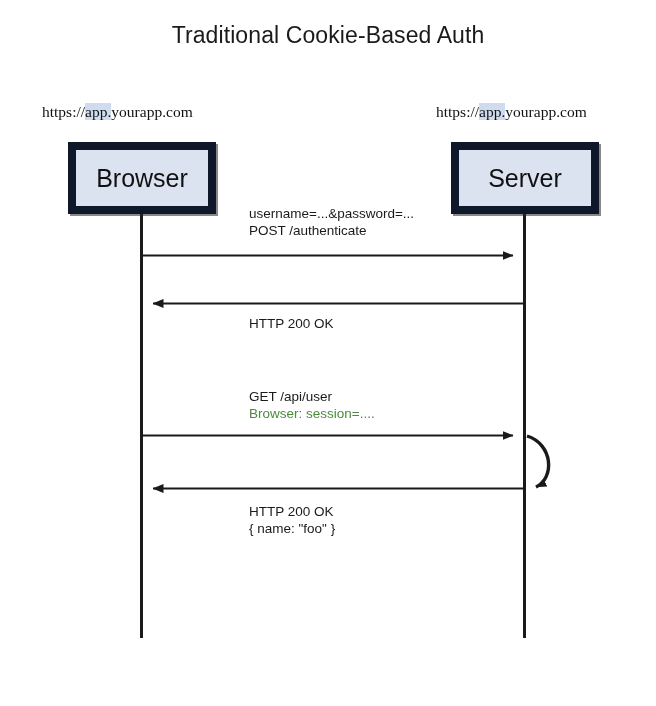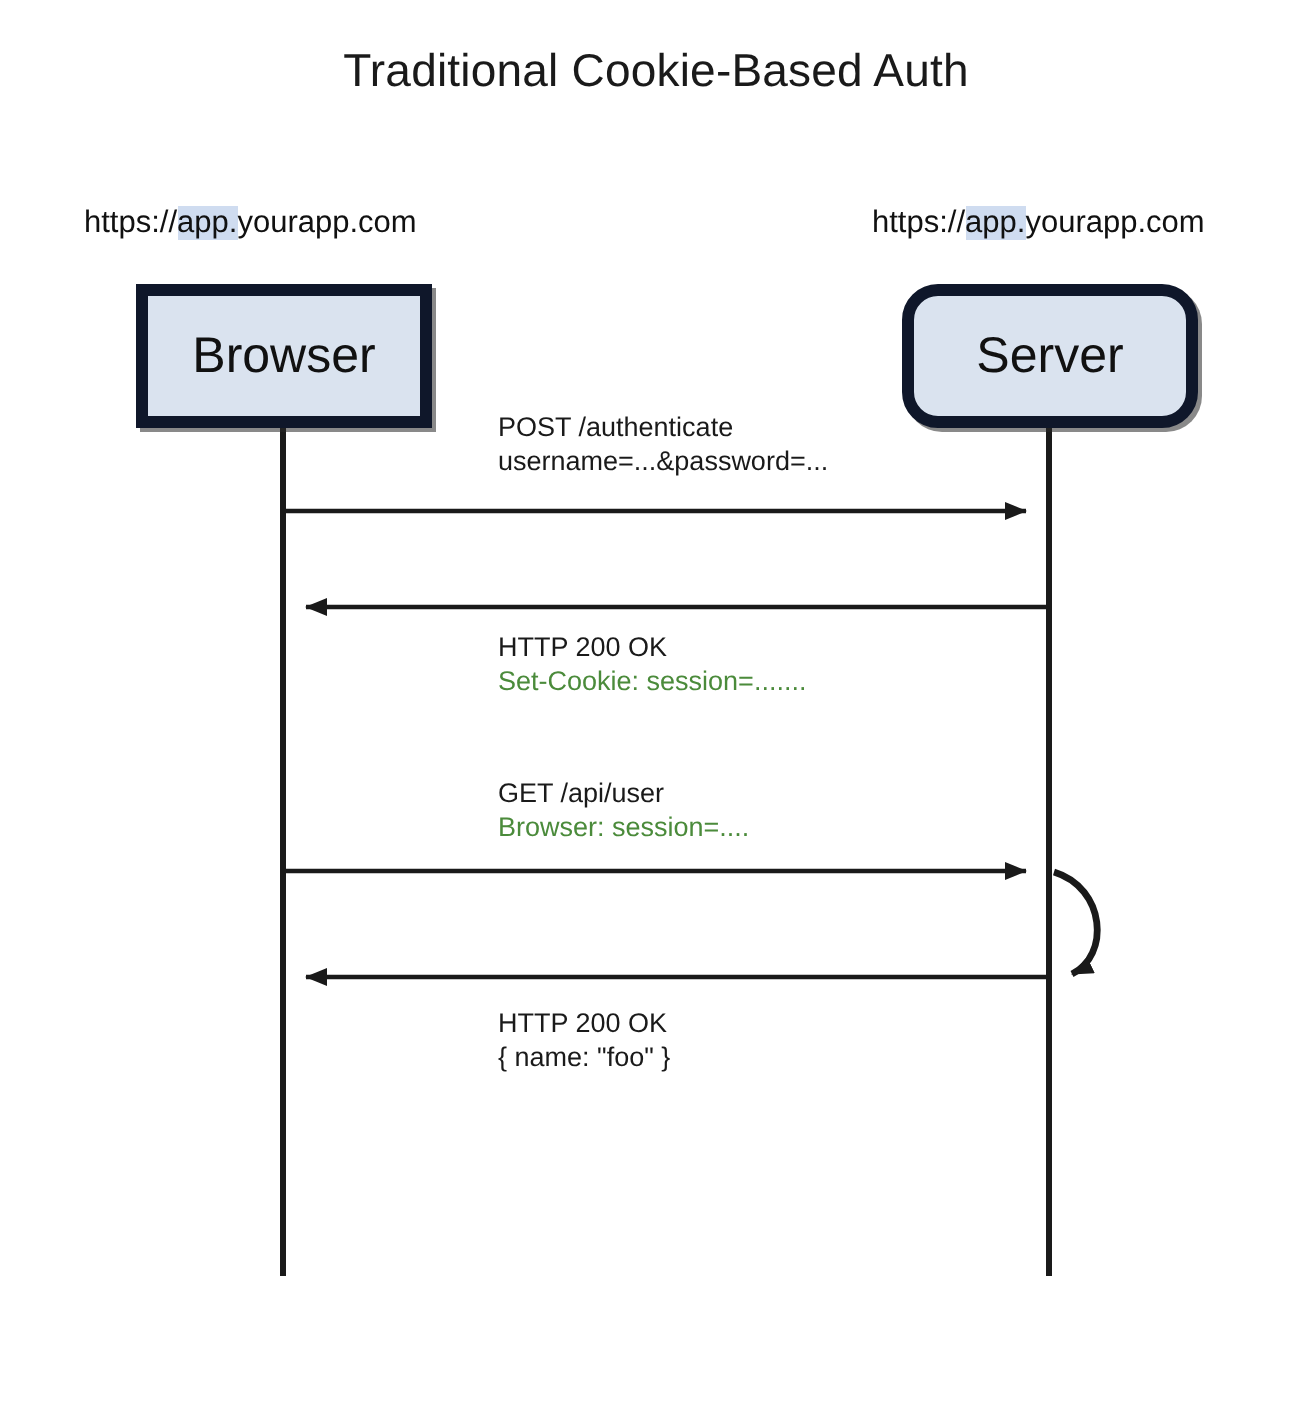--- a/index.html
+++ b/index.html
@@ -40,44 +40,45 @@
     font-weight: 400;
     color: #1a1a1a;
     letter-spacing: 0.1px;
   }
 
   
   .url-caption {
     font-size: 15.5px;
     color: #111111;
     white-space: nowrap;
+    font-family: Liberation Serif, serif;
   }
   .url-hl {
     background: #cfdcf0;
   }
   #url-browser { left: 29px;  top: 103px; }
   #url-server  { left: 423px; top: 103px; }
 
   
   .actor-box {
     background: #dae3ef;
-    border: 6px solid #0f172a;
+    border: 8px solid #0f172a;
     box-sizing: border-box;
     display: flex;
     align-items: center;
     justify-content: center;
     font-size: 25px;
     color: #111111;
     box-shadow: 2px 2px 0 rgba(40,40,40,0.55);
   }
   #actor-browser {
     left: 55px; top: 142px; width: 148px; height: 72px;
   }
   #actor-server {
-    left: 438px; top: 142px; width: 148px; height: 72px; border-radius: 18px;
+    left: 438px; top: 142px; width: 148px; height: 72px;
   }
 
   
   .msg-label {
     font-size: 13.5px;
     line-height: 17px;
     color: #1a1a1a;
     white-space: nowrap;
   }
   .msg-label .green { color: #4b8b3b; }
@@ -135,27 +136,26 @@
 
   <div class="abs actor-box" id="actor-browser">
       <span>Browser</span>
     </div>
 
   <div class="abs actor-box" id="actor-server">
       <span>Server</span>
     </div>
 
   <div class="abs msg-label" id="msg-1">
+    <div>username=...&amp;password=...</div>
     <div>POST /authenticate</div>
-    <div>username=...&amp;password=...</div>
   </div>
 
   <div class="abs msg-label" id="msg-2">
     <div>HTTP 200 OK</div>
-    <div class="green">Set-Cookie: session=.......</div>
   </div>
 
   <div class="abs msg-label" id="msg-3">
     <div>GET /api/user</div>
     <div class="green">Browser: session=....</div>
   </div>
 
   <div class="abs msg-label" id="msg-4">
     <div>HTTP 200 OK</div>
     <div>{  name: "foo" }</div>

